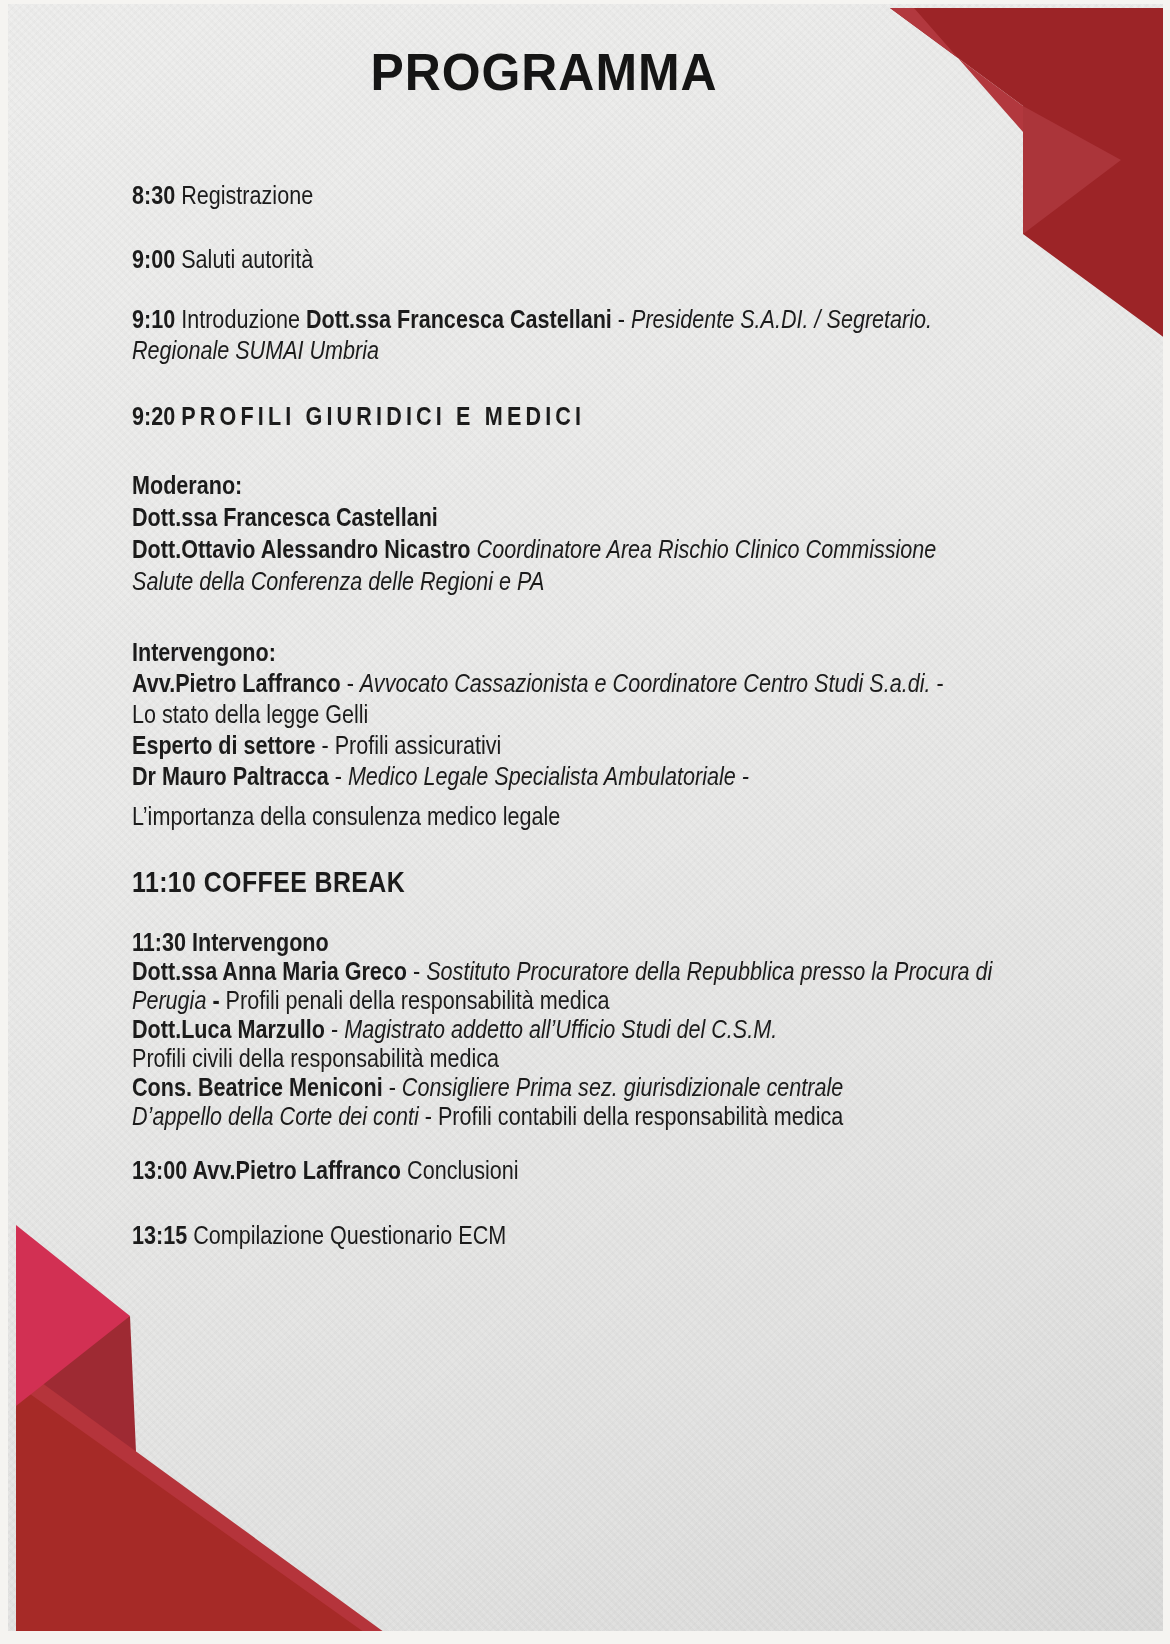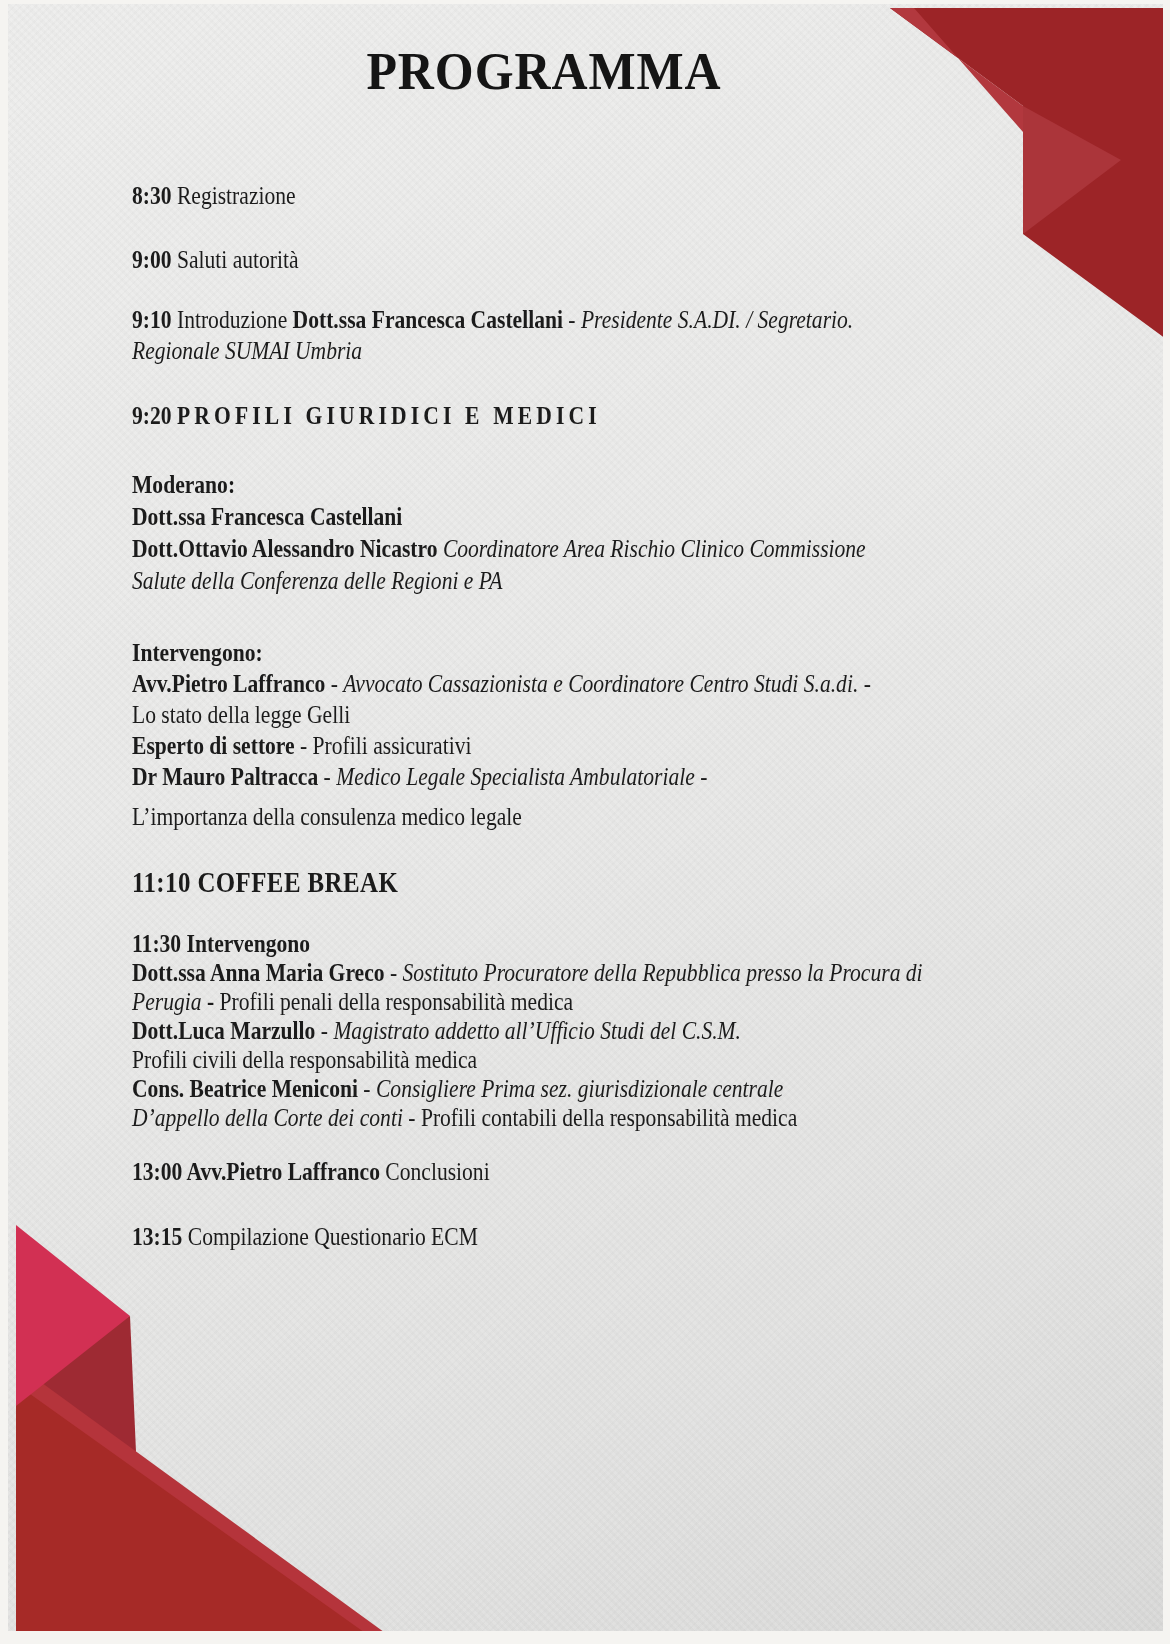--- a/index.html
+++ b/index.html
@@ -9,21 +9,20 @@
     font-family:"Liberation Sans","DejaVu Sans",sans-serif;
   }
   
   .page{
     position:absolute;left:8px;top:4px;right:7px;bottom:13px;
     background:
       repeating-linear-gradient(135deg, rgba(0,0,0,0.016) 0 2px, rgba(255,255,255,0.0) 2px 5px),
       repeating-linear-gradient(45deg, rgba(255,255,255,0.05) 0 3px, rgba(0,0,0,0.01) 3px 6px),
       linear-gradient(155deg,#ededec 0%,#e9e9e8 45%,#e2e2e1 80%,#d9d9d8 100%);
     overflow:hidden;
-    font-family:Liberation Serif, serif;
   }
   
   svg.decor{position:absolute;left:0;top:0;width:1170px;height:1644px;pointer-events:none;}
   
   .title{
     position:absolute;left:8px;top:38px;width:1100px;
     text-align:center;
     font-size:52px;font-weight:700;letter-spacing:1px;color:#151515;
     transform:scaleX(0.96);transform-origin:0 0;
   }

